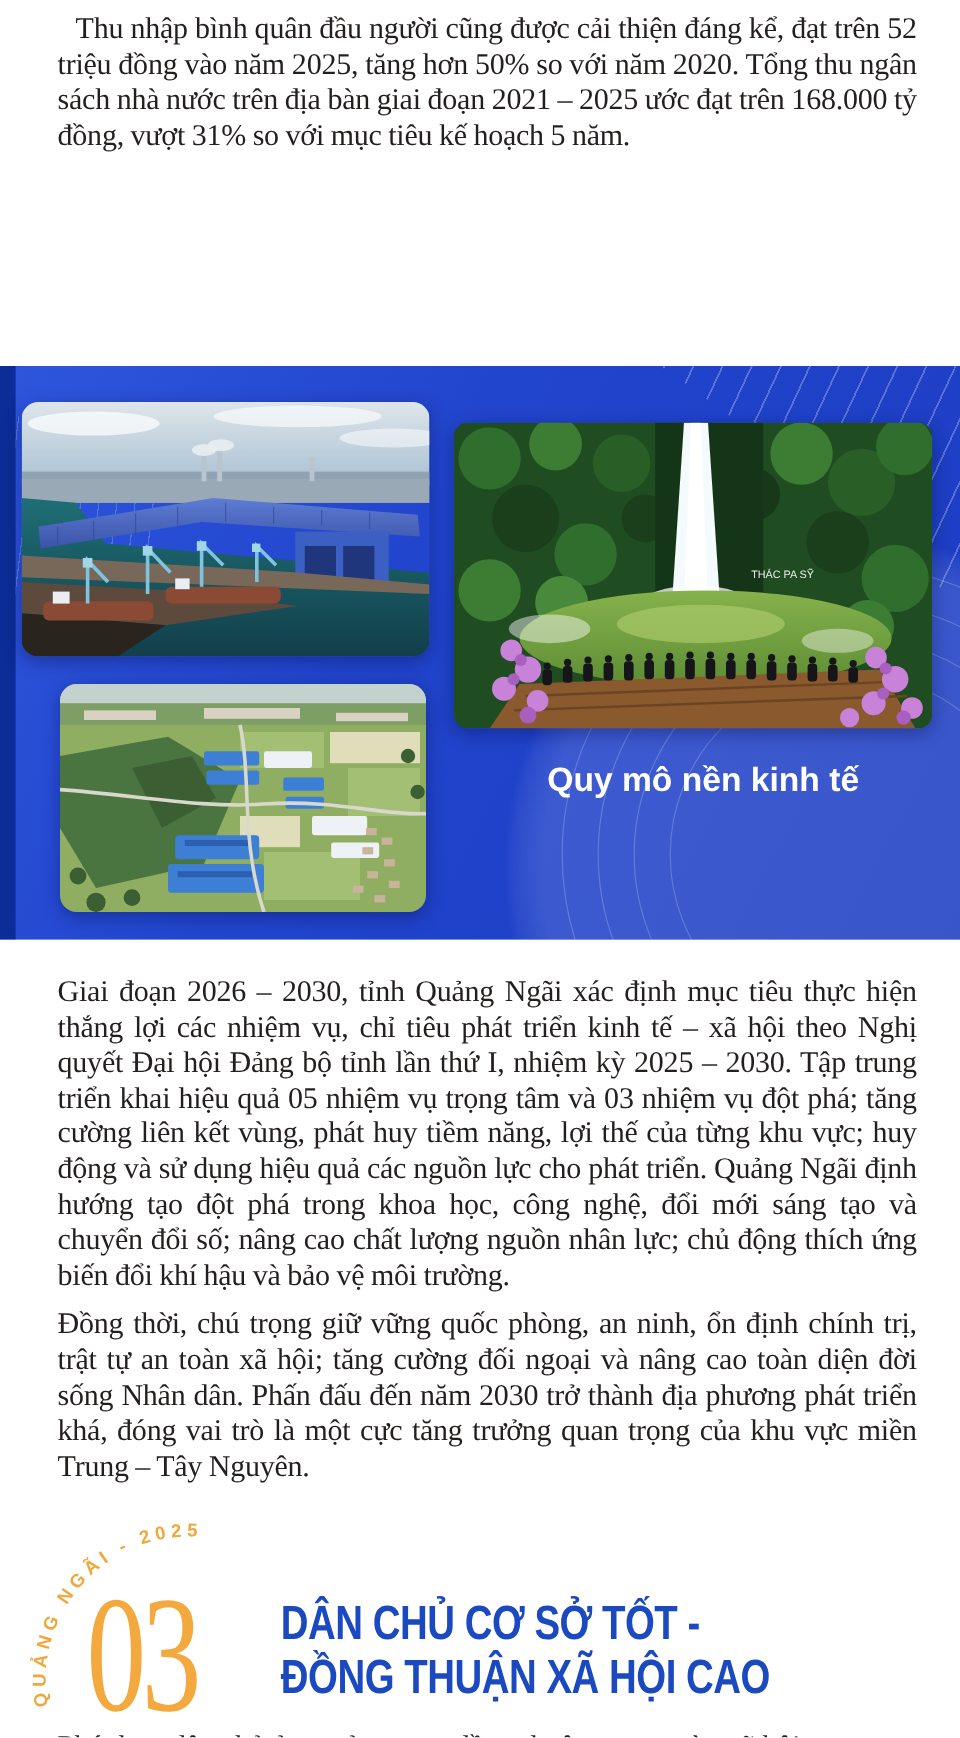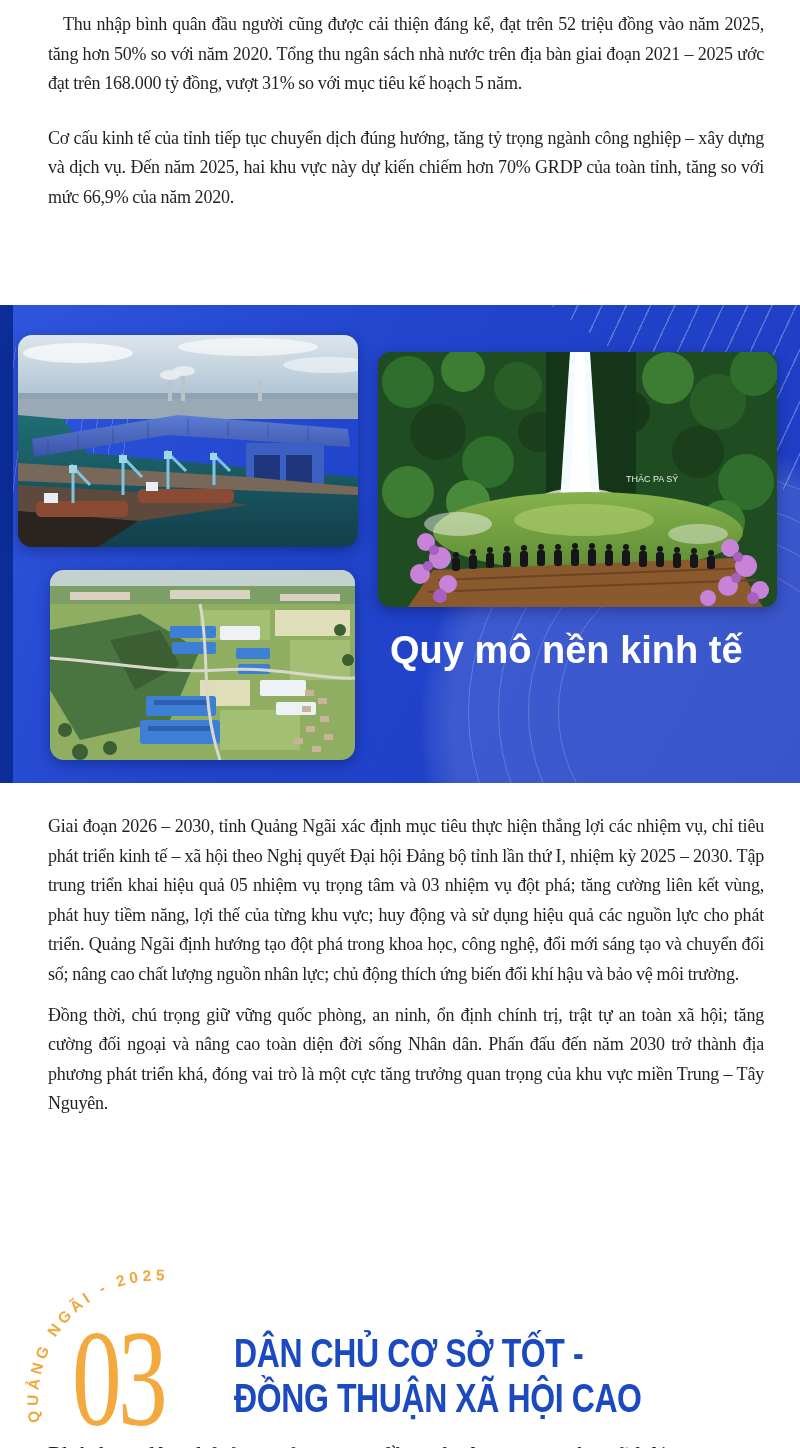--- a/index.html
+++ b/index.html
@@ -5,21 +5,21 @@
   html,body{margin:0;padding:0;}
   body{
     width:800px;height:1448px;position:relative;overflow:hidden;
     background:#ffffff;
     font-family:"Liberation Serif", serif;
   }
   
   .copy{
     position:absolute;left:48px;right:36px;
     color:#231f1e;
-    font-size:18px;line-height:29.6px;
+    font-size:25px;line-height:29.6px;
     text-align:justify;
     letter-spacing:-0.2px;word-spacing:-0.5px;
   }
   .copy p{margin:0 0 25px 0;}
   .copy p.indent{text-indent:15px;}
   #copy-top{top:10px;}
   #copy-mid{top:812px;}
   #copy-mid p{margin-bottom:11px;}
   
   .gallery{
@@ -46,23 +46,23 @@
   .ring.r2{right:-120px;bottom:-140px;width:420px;height:420px;}
   .ring.r3{right:-90px;bottom:-110px;width:360px;height:360px;}
   .ring.r4{right:-60px;bottom:-80px;width:300px;height:300px;}
   .photo{position:absolute;overflow:hidden;box-shadow:0 4px 14px rgba(0,10,60,.35);}
   .photo svg{display:block;width:100%;height:100%;}
   #photo-port{left:18px;top:30px;width:340px;height:212px;border-radius:14px;}
   #photo-zone{left:50px;top:265px;width:305px;height:190px;border-radius:14px;}
   #photo-fall{left:378px;top:47px;width:399px;height:255px;border-radius:12px;}
   .gallery-caption{
     position:absolute;left:390px;top:326px;width:392px;
-    text-align:left;color:#ffffff;
+    text-align:center;color:#ffffff;
     font-family:"Liberation Sans", sans-serif;
-    font-weight:bold;font-size:38px;line-height:38px;
+    font-weight:bold;font-size:28px;line-height:38px;
   }
   .gallery-caption span{display:block;}
   
   .sect{position:absolute;left:0;top:1264px;width:800px;height:184px;}
   .arc-svg{position:absolute;left:6px;top:0;width:280px;height:190px;}
   .big-num{
     position:absolute;left:72px;top:46px;
     font-family:"Liberation Serif", serif;
     font-size:138px;line-height:1;color:#f3a93e;
     letter-spacing:-5px;
@@ -81,21 +81,20 @@
   .cutoff{
     position:absolute;left:48px;right:46px;top:1441px;height:7px;overflow:hidden;
     color:#231f1e;font-size:25px;line-height:29.6px;
   }
 </style>
 </head>
 <body>
 
 <div class="copy" id="copy-top">
   <p class="indent">Thu nhập bình quân đầu người cũng được cải thiện đáng kể, đạt trên 52 triệu đồng vào năm 2025, tăng hơn 50% so với năm 2020. Tổng thu ngân sách nhà nước trên địa bàn giai đoạn 2021 – 2025 ước đạt trên 168.000 tỷ đồng, vượt 31% so với mục tiêu kế hoạch 5 năm.</p>
-  <p>Cơ cấu kinh tế của tỉnh tiếp tục chuyển dịch đúng hướng, tăng tỷ trọng ngành công nghiệp – xây dựng và dịch vụ. Đến năm 2025, hai khu vực này dự kiến chiếm hơn 70% GRDP của toàn tỉnh, tăng so với mức 66,9% của năm 2020.</p>
 </div>
 
 <div class="gallery">
   <div class="rays-tr"></div>
   <div class="rays-tl"></div>
   <div class="big-glow"></div>
   <div class="ring r1"></div>
   <div class="ring r2"></div>
   <div class="ring r3"></div>
   <div class="ring r4"></div>

